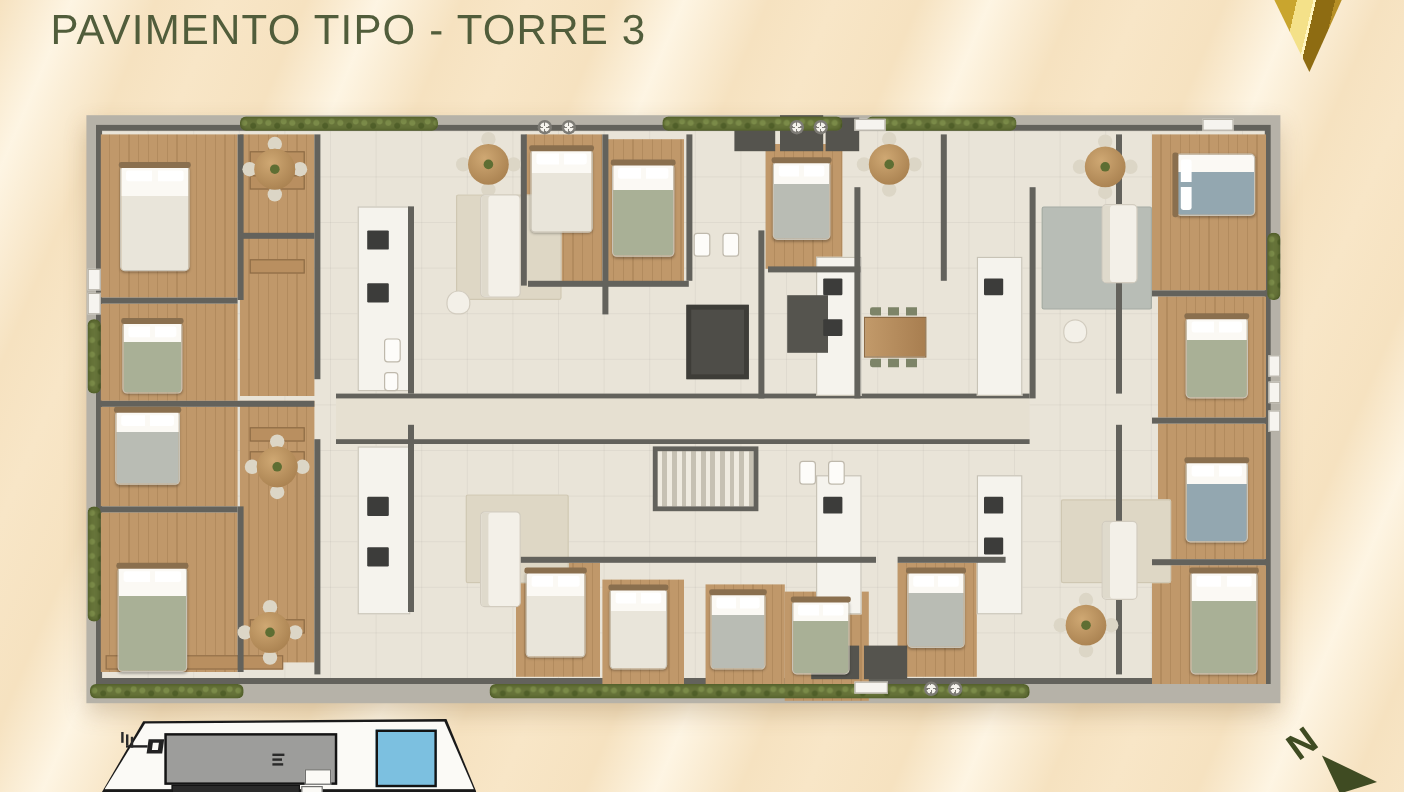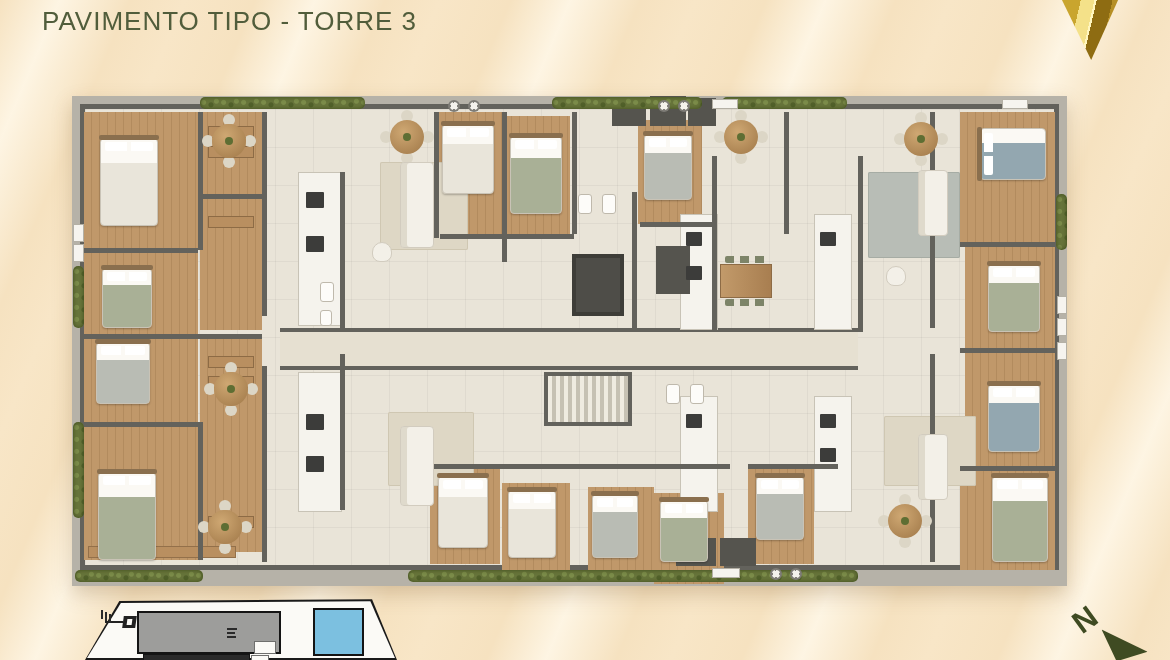--- a/index.html
+++ b/index.html
@@ -9,21 +9,21 @@
     background:
       repeating-linear-gradient(113deg,
         rgba(255,248,233,0) 0px, rgba(255,248,233,.85) 55px,
         rgba(255,248,233,0) 120px, rgba(250,234,206,.5) 170px,
         rgba(255,248,233,0) 235px),
       #f6e2c0;
   }
   
   #page-title{
     position:absolute;left:42px;top:6px;margin:0;
-    font-size:26px;font-weight:500;letter-spacing:1px;
+    font-size:35px;font-weight:500;letter-spacing:1px;
     color:var(--title,#515d3b);
   }
   
   #gold-arrow{
     position:absolute;left:1061px;top:-2px;width:58px;height:62px;
     clip-path:polygon(0 0,100% 0,52% 100%);
     background:linear-gradient(103deg,#c9a52e 0 28%,#f4e189 28% 47%,#fff6c0 47% 50%,#8e6c12 50% 72%,#b68f25 72%);
     filter:drop-shadow(0 2px 2px rgba(90,60,0,.3));
   }
   

